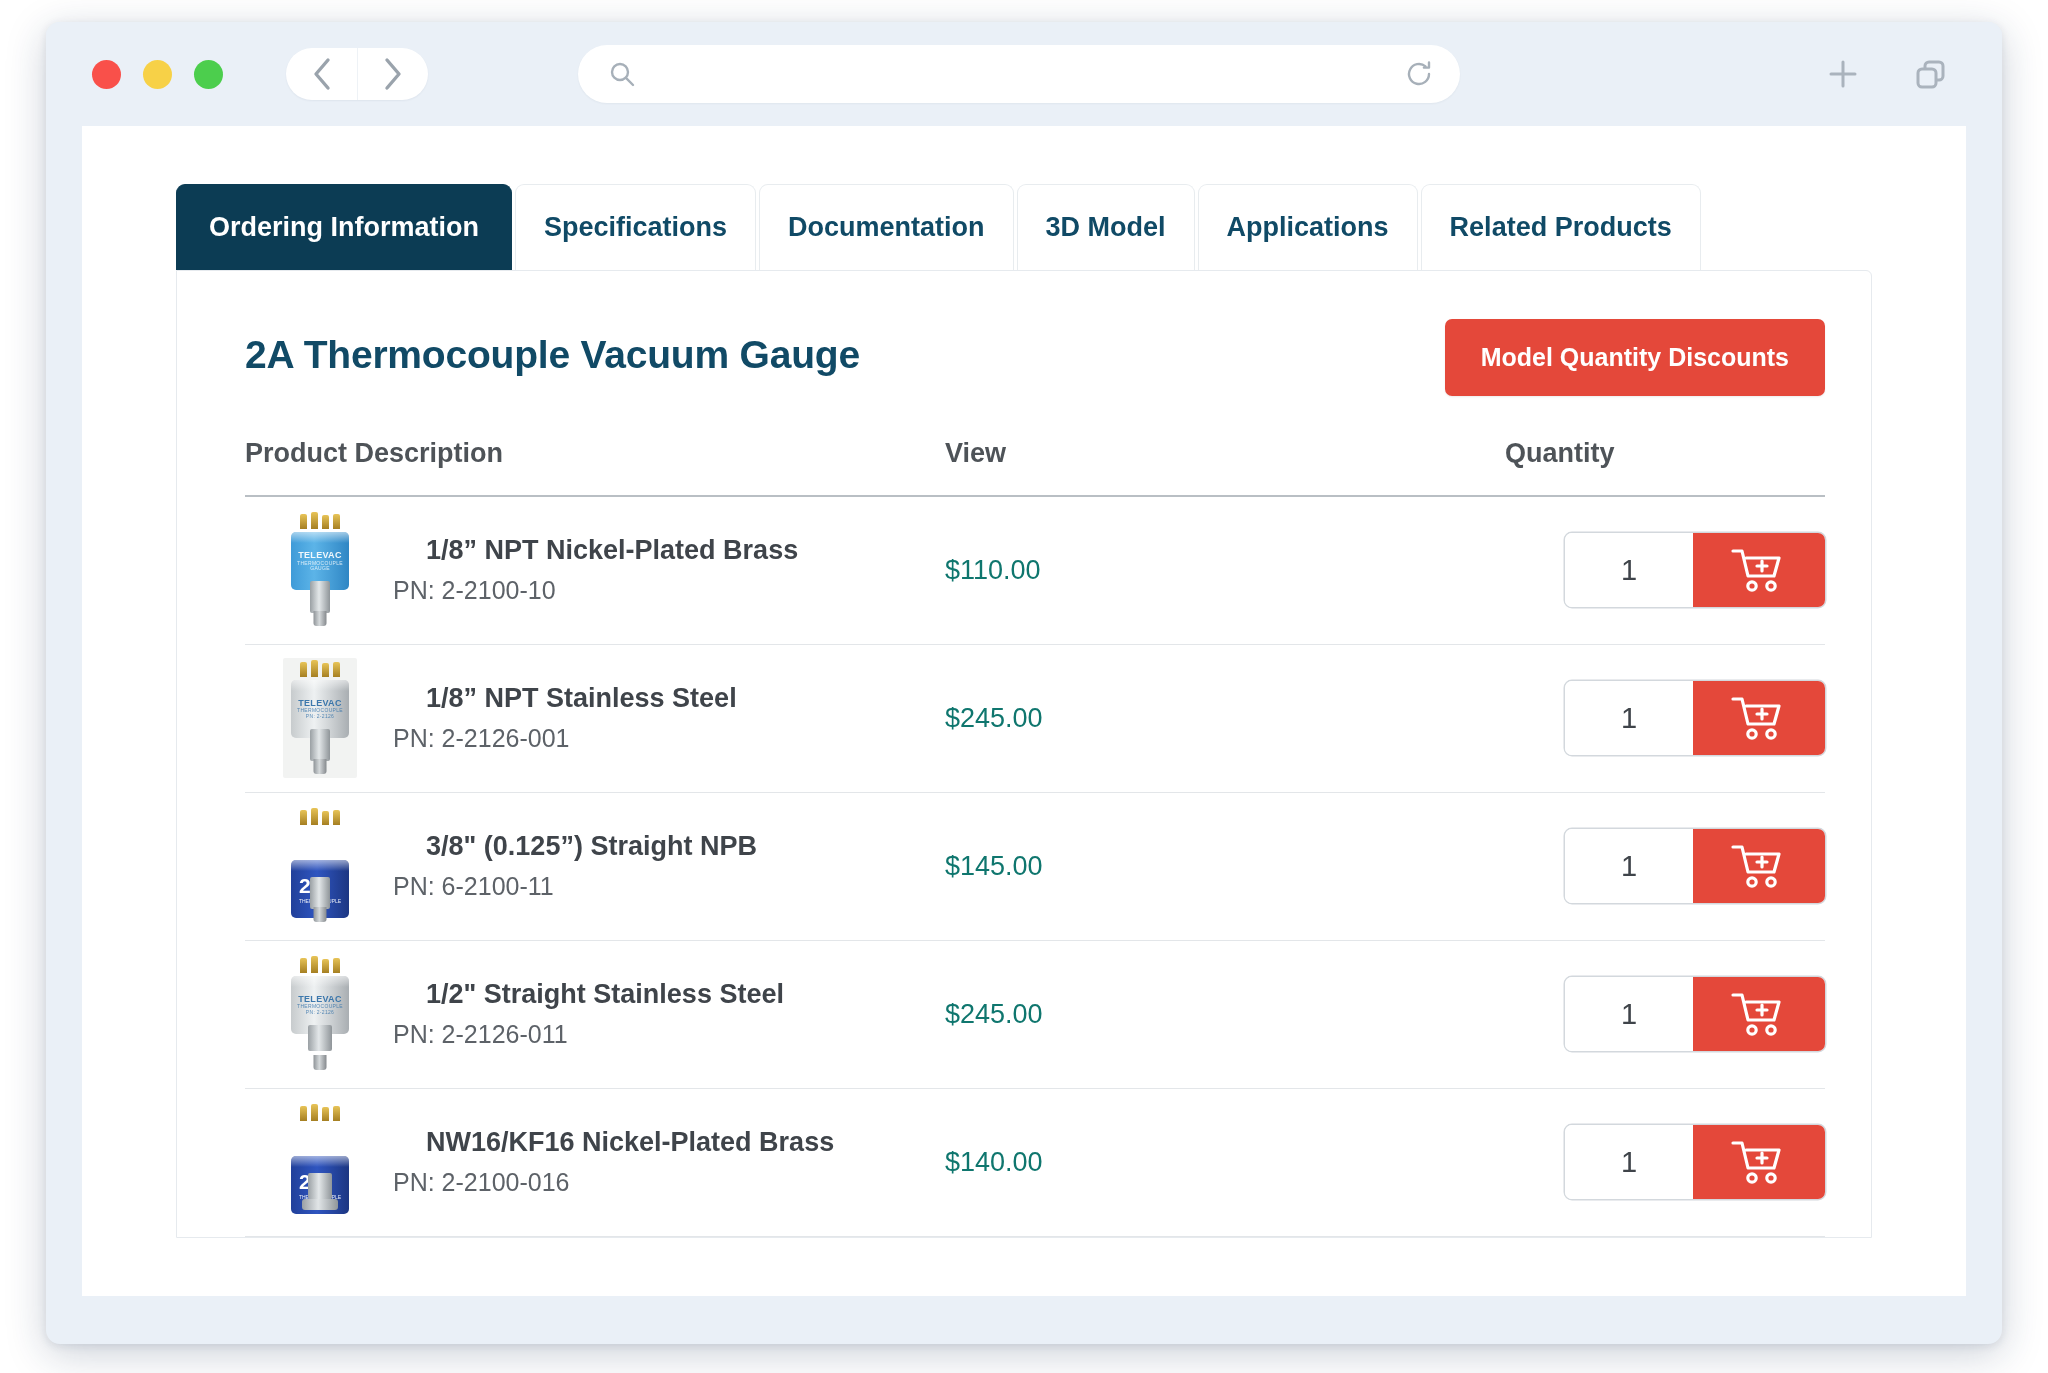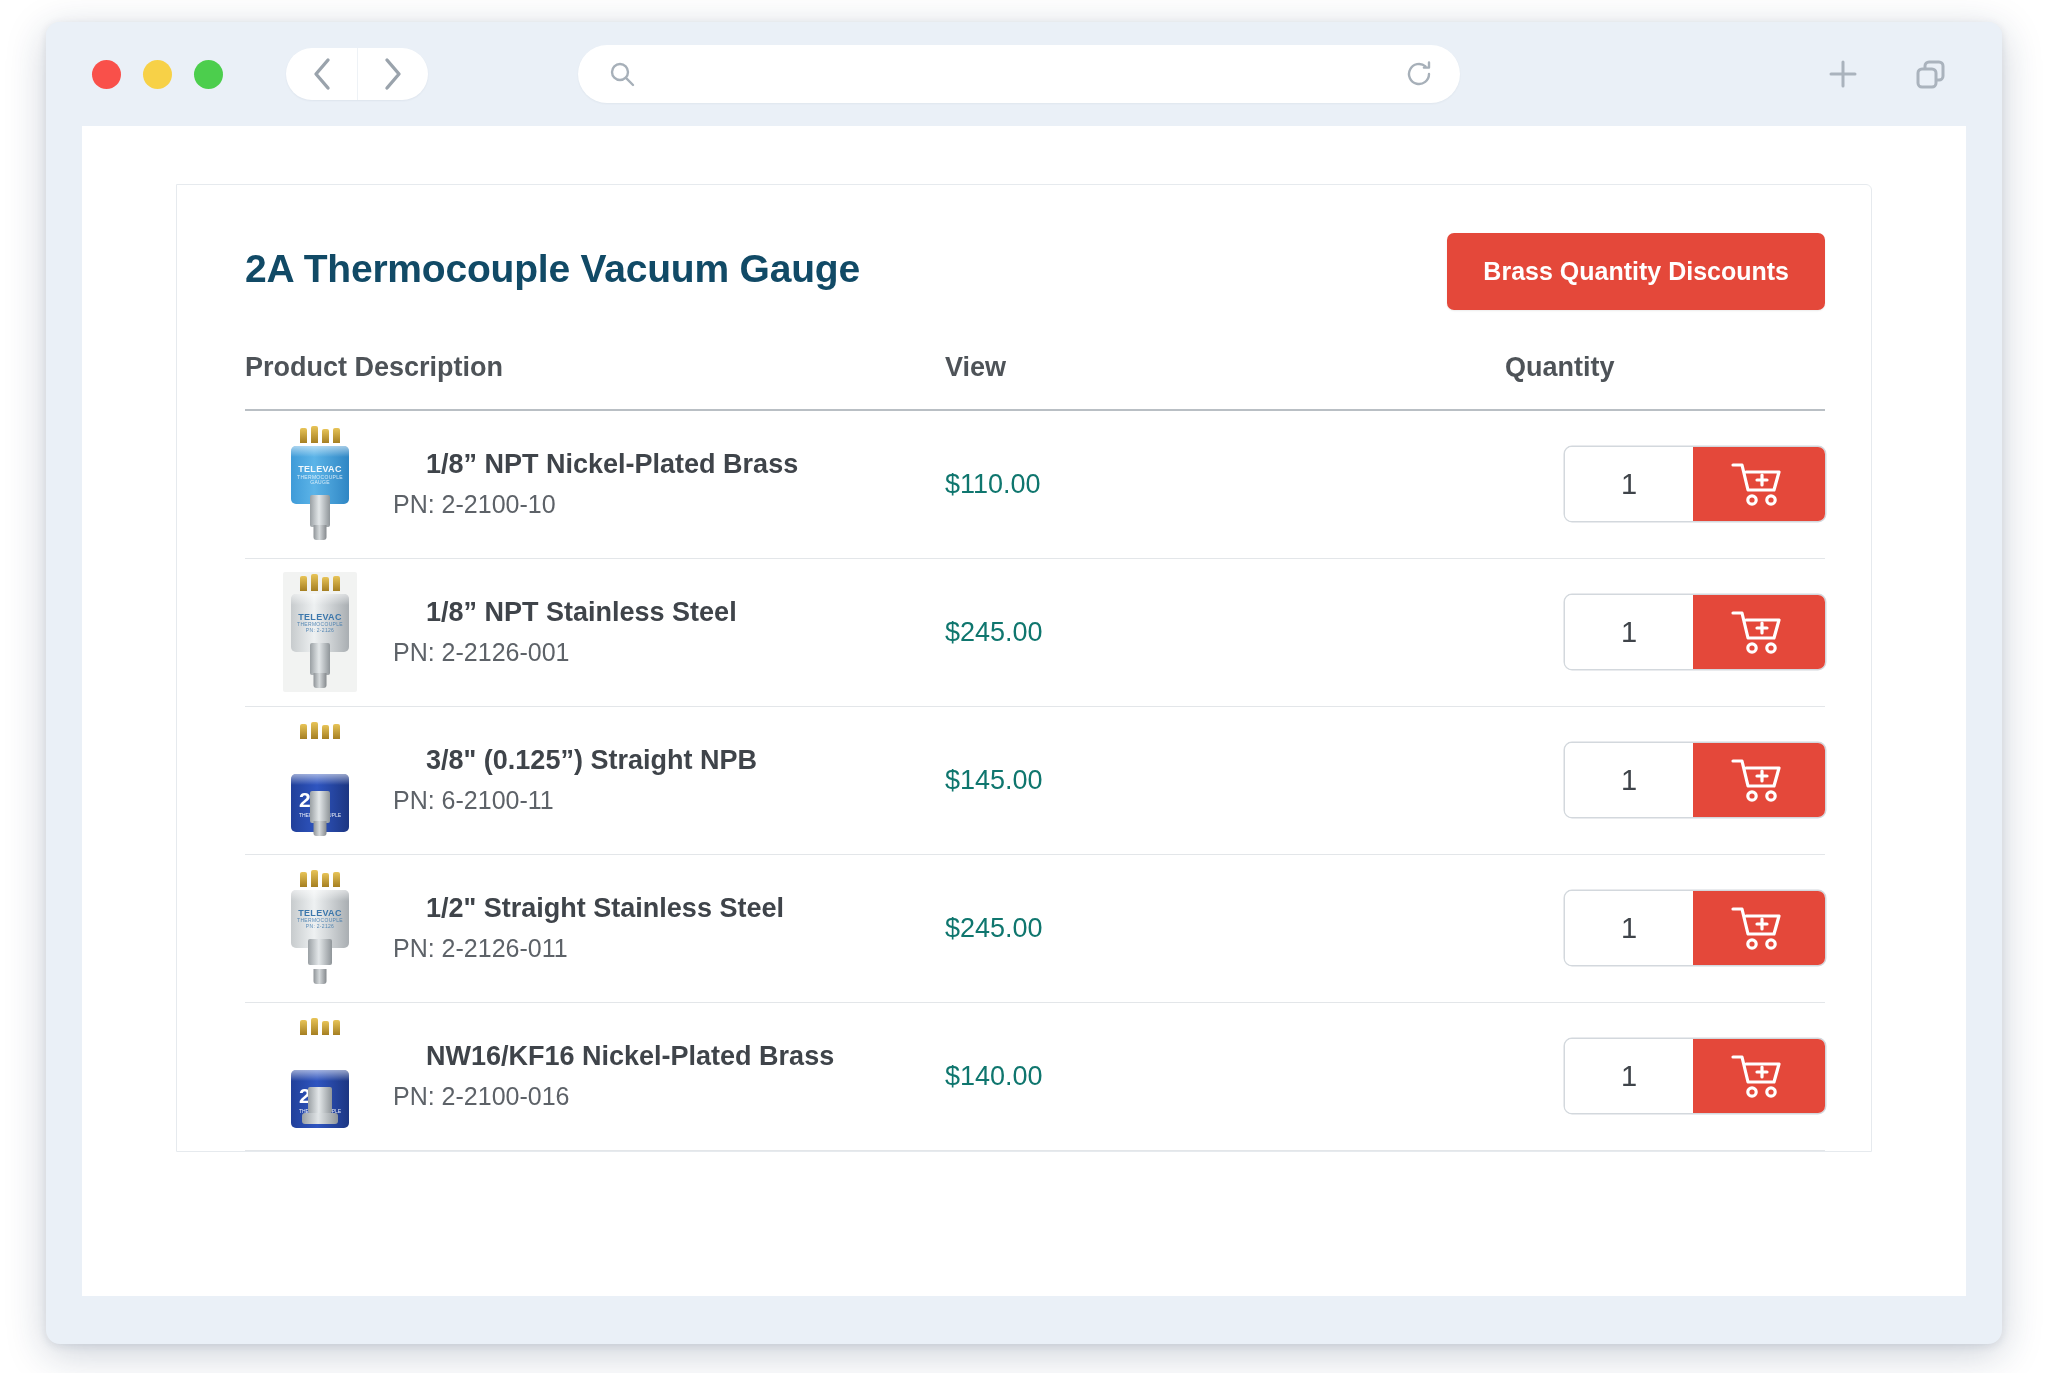--- a/index.html
+++ b/index.html
@@ -388,27 +388,47 @@
           <rect x="13" y="7" width="18" height="18" rx="4" stroke="#aab3bd" stroke-width="3"></rect>
           <rect x="6" y="14" width="18" height="18" rx="4" stroke="#aab3bd" stroke-width="3" fill="#eaf0f7"></rect>
         </svg>
       </span>
     </div>
   </div>
 
   <div class="viewport">
     <div class="page-inner">
 
+      <div class="tabs">
+        <div class="tab active">
+          <span>Ordering Information</span>
+        </div>
+        <div class="tab">
+          <span>Specifications</span>
+        </div>
+        <div class="tab">
+          <span>Documentation</span>
+        </div>
+        <div class="tab">
+          <span>3D Model</span>
+        </div>
+        <div class="tab">
+          <span>Applications</span>
+        </div>
+        <div class="tab">
+          <span>Related Products</span>
+        </div>
+      </div>
 
       <div class="card">
         <div class="card-body">
 
           <div class="card-head">
             <div class="product-title">2A Thermocouple Vacuum Gauge</div>
-            <button class="discount-btn">Brass Quantity Discounts</button>
+            <button class="discount-btn">Model Quantity Discounts</button>
           </div>
 
           <table class="products">
             <thead>
               <tr>
                 <th class="col-desc">Product Description</th>
                 <th class="col-price">View</th>
                 <th class="col-qty">Quantity</th>
               </tr>
             </thead>

